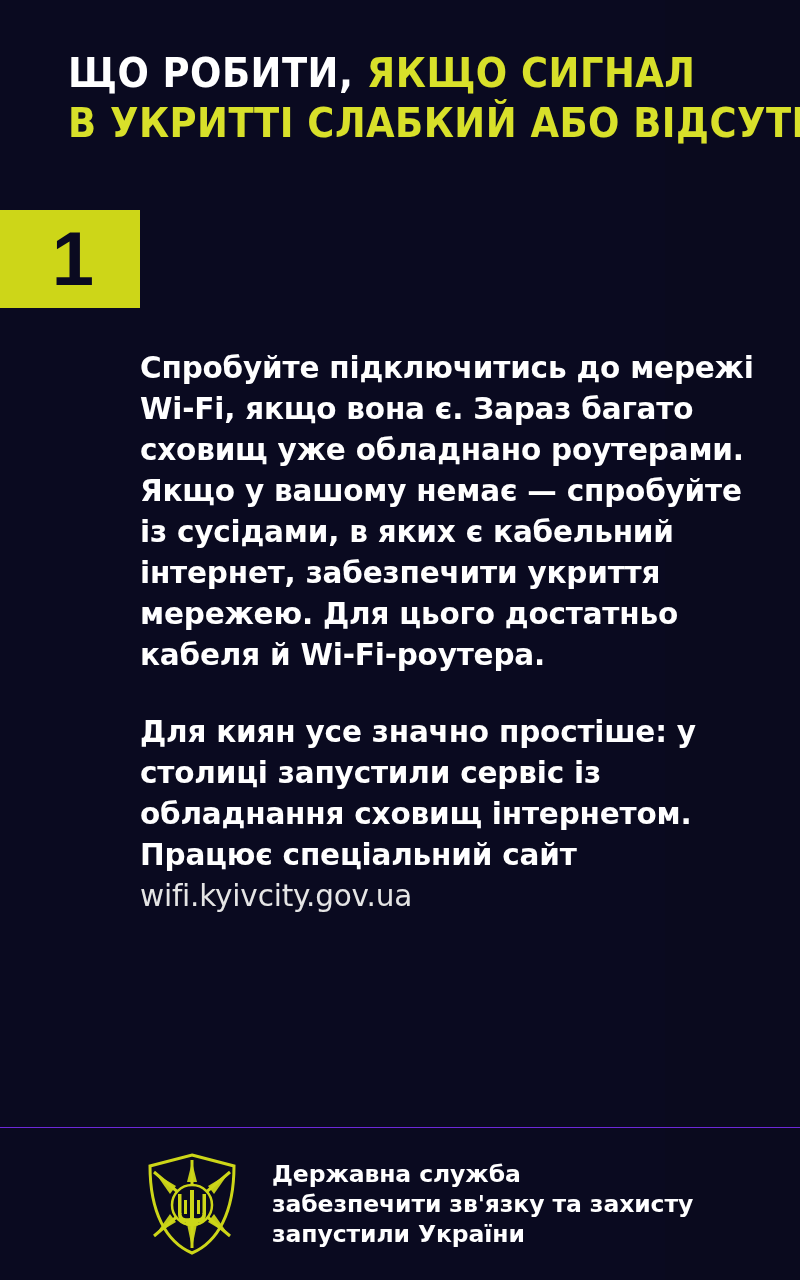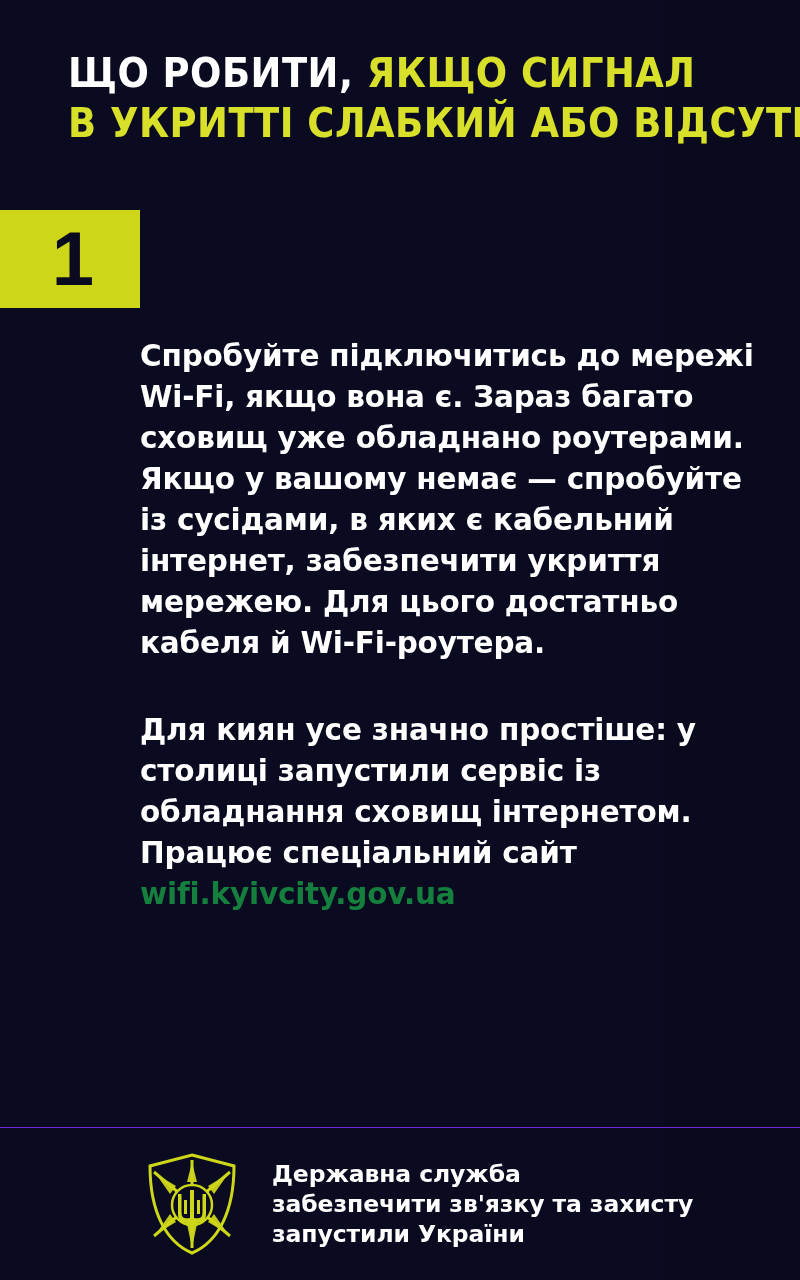--- a/index.html
+++ b/index.html
@@ -65,39 +65,39 @@
     font-weight: bold;
     font-size: 76px;
     line-height: 1;
     padding-left: 6px;
   }
 
   
   .body-block {
     position: absolute;
     left: 140px;
-    top: 336px;
+    top: 348px;
     width: 620px;
   }
   .para {
     color: #ffffff;
     font-family: "DejaVu Sans", sans-serif;
     font-weight: bold;
     font-size: 29.5px;
     line-height: 1.39;
     letter-spacing: -0.2px;
     margin: 0;
   }
   .para + .para {
-    margin-top: 46px;
+    margin-top: 36px;
   }
   .link {
-    color: #15803d;
+    color: #e5e5e5;
     font-family: "DejaVu Sans", sans-serif;
-    font-weight: bold;
+    font-weight: normal;
     font-size: 29.5px;
     line-height: 1.39;
     display: block;
     text-decoration: none;
   }
 
   
   .footer {
     position: absolute;
     left: 0;

